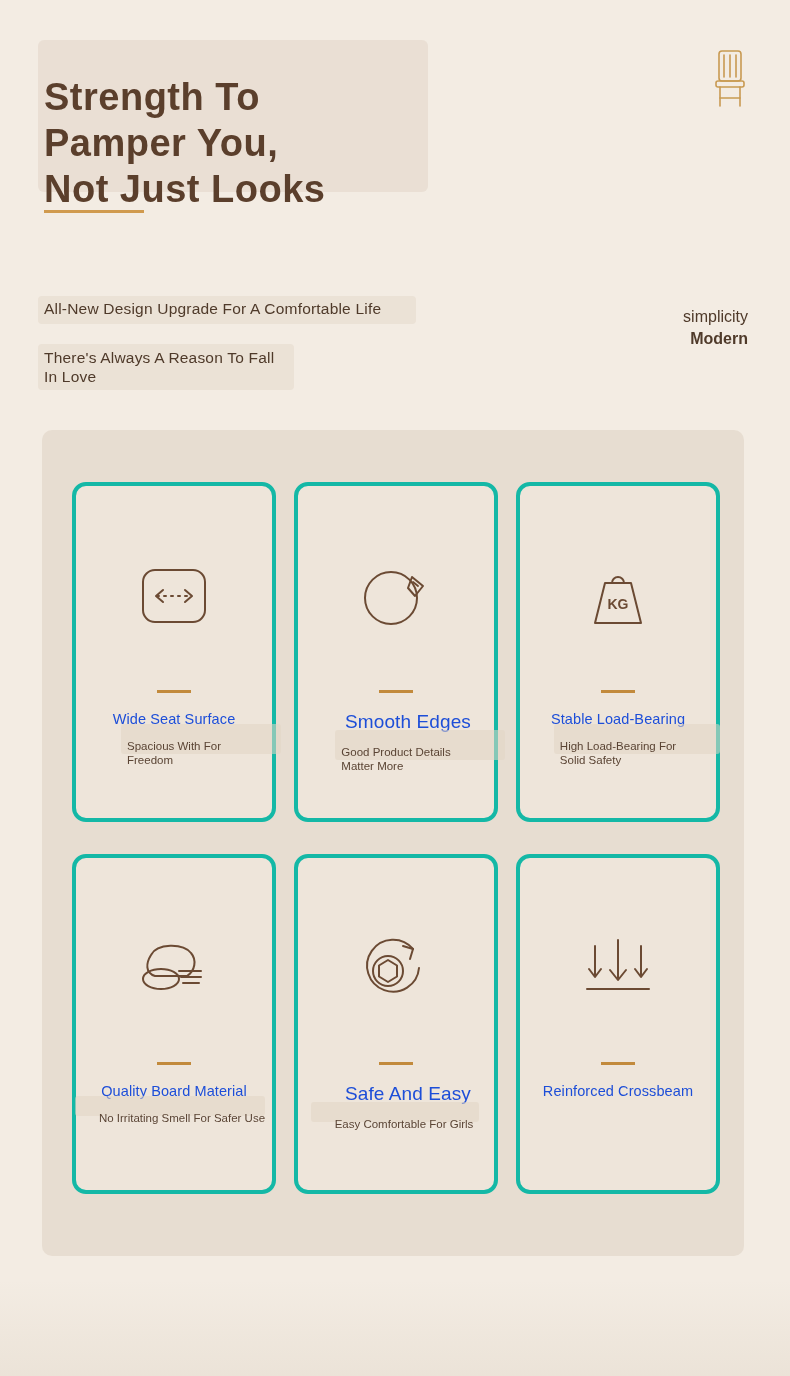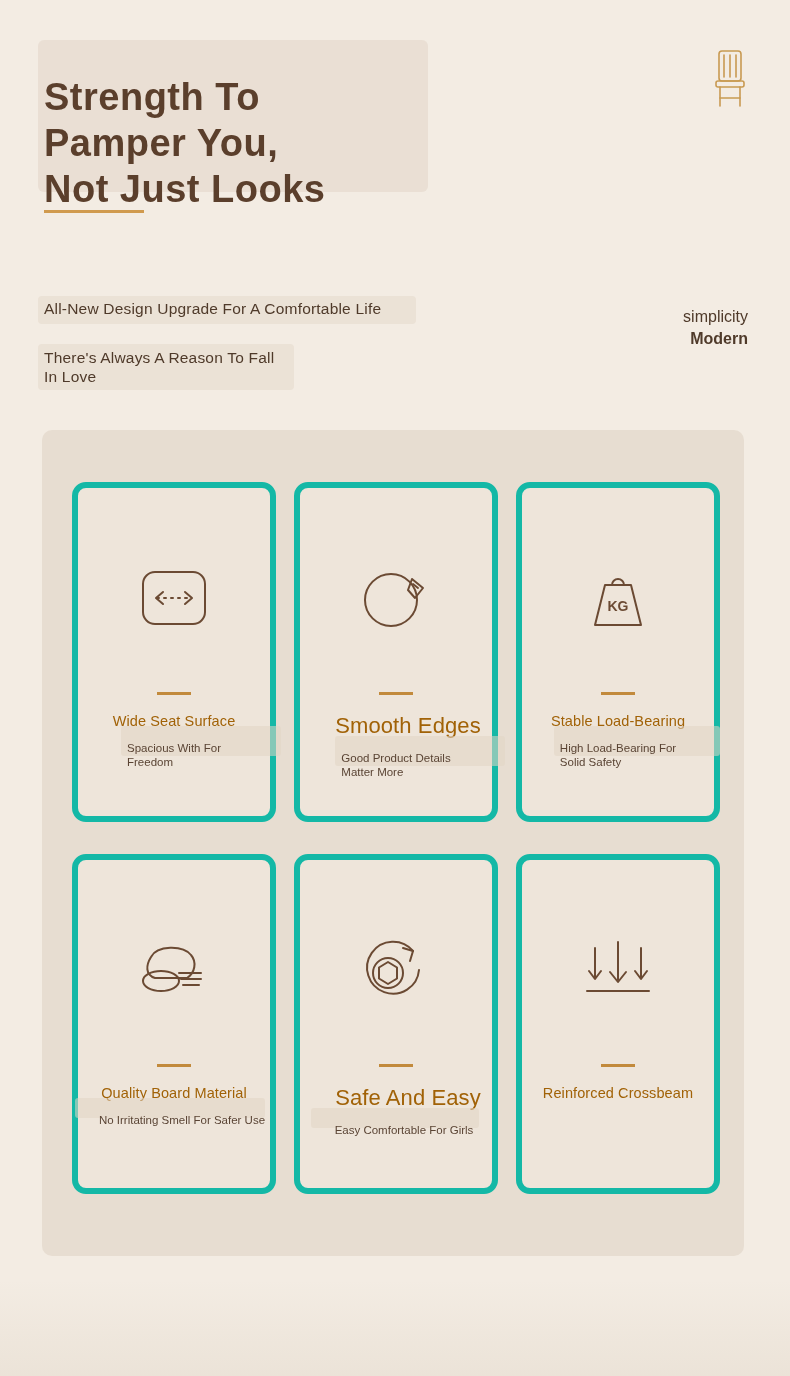--- a/index.html
+++ b/index.html
@@ -143,21 +143,21 @@
     width: 648px;
     display: grid;
     grid-template-columns: repeat(3, 204px);
     grid-template-rows: 340px 340px;
     column-gap: 18px;
     row-gap: 32px;
   }
 
   .card {
     background: #eee5da;
-    border: 6px solid #14b8a6;
+    border: 4px solid #14b8a6;
     border-radius: 14px;
     display: flex;
     flex-direction: column;
     align-items: center;
     padding-top: 62px;
     position: relative;
   }
 
   .card .icon-wrap {
     height: 96px;
@@ -169,27 +169,27 @@
   .card .divider {
     width: 34px;
     height: 3px;
     background: #c28a3c;
     margin-top: 46px;
   }
 
   .card .c-title {
     margin-top: 18px;
     font-size: 14.5px;
-    color: #a16207;
+    color: #1d4ed8;
     text-align: center;
     letter-spacing: 0.1px;
   }
 
   .card .c-title.big {
-    font-size: 22px;
+    font-size: 19px;
     margin-left: 24px;
   }
 
   .card .c-desc {
     margin-top: 12px;
     font-size: 11.5px;
     line-height: 14px;
     color: #5a4434;
     text-align: center;
     white-space: pre-line;

